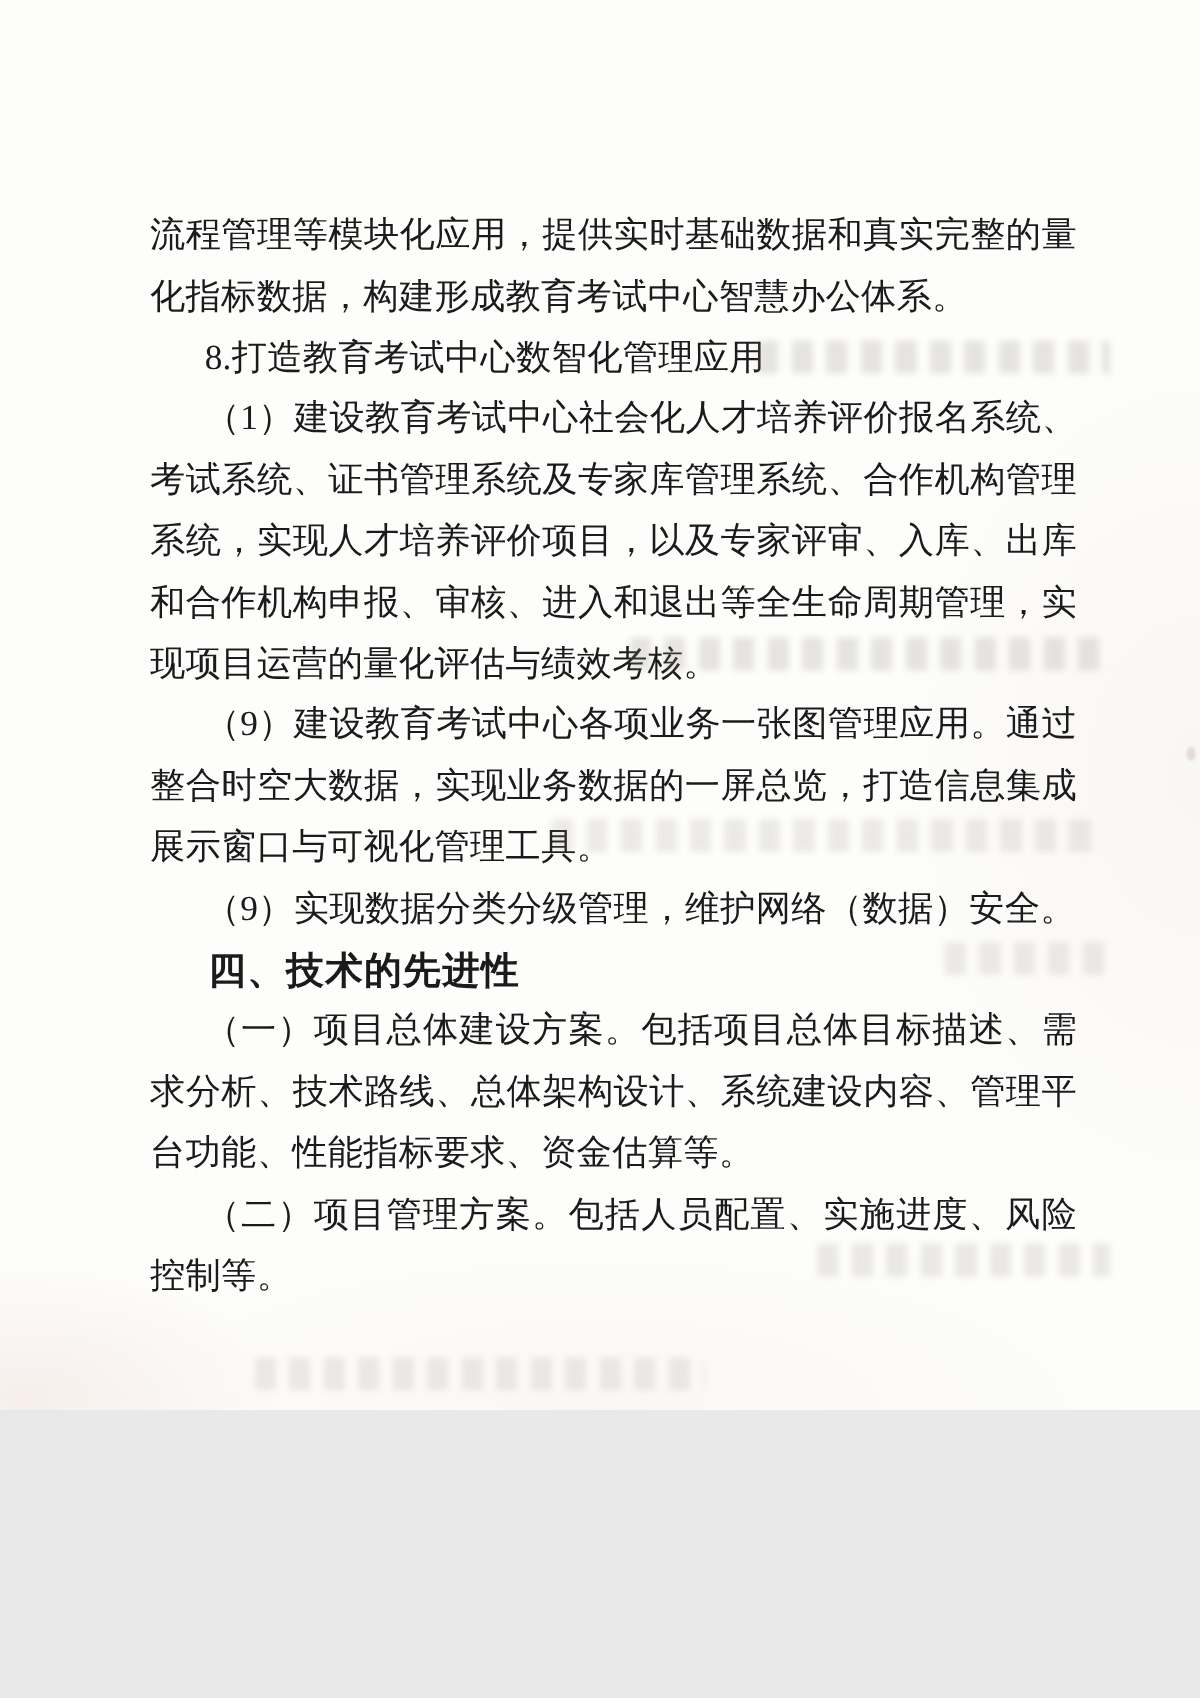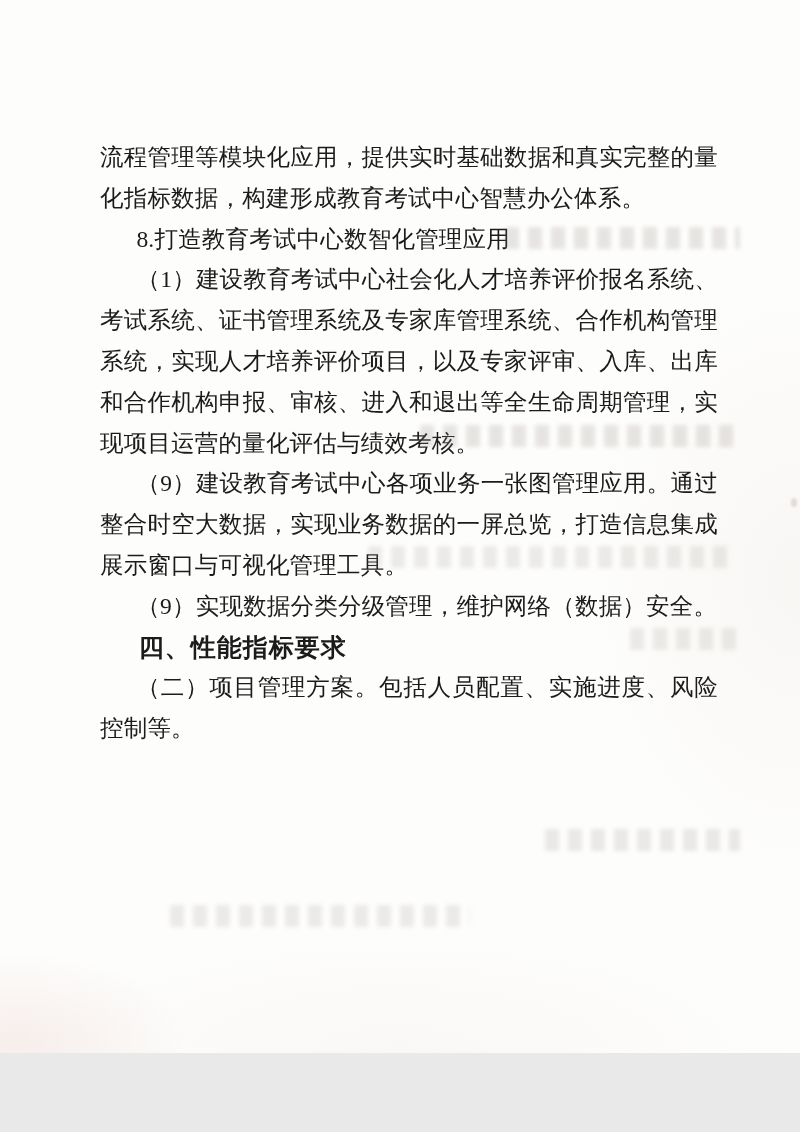--- a/index.html
+++ b/index.html
@@ -1,18 +1,18 @@
 <!DOCTYPE html>
 <html lang="zh"><head>
 <meta charset="utf-8">
 <style>
   html,body{margin:0;padding:0;background:#e9e9e9;}
   .page{
     position:relative;
-    width:800px;height:1053px;
+    width:800px;height:940px;
     margin:0 auto;
     overflow:hidden;
     color:#1b1b1b;
     font-family:"Liberation Serif","DejaVu Serif",serif;
     background:
       radial-gradient(240px 130px at 2% 99%, rgba(231,203,196,0.30), transparent 70%),
       radial-gradient(300px 420px at 100% 55%, rgba(236,228,221,0.25), transparent 75%),
       radial-gradient(500px 160px at 50% 100%, rgba(240,233,227,0.25), transparent 80%),
       #fdfdfc;
   }
@@ -71,21 +71,22 @@
 <body>
 
 <div class="page">
 
   <main class="content">
     <p class="para">流程管理等模块化应用，提供实时基础数据和真实完整的量化指标数据，构建形成教育考试中心智慧办公体系。</p>
     <p class="para indent">8.打造教育考试中心数智化管理应用</p>
     <p class="para indent">（1）建设教育考试中心社会化人才培养评价报名系统、考试系统、证书管理系统及专家库管理系统、合作机构管理系统，实现人才培养评价项目，以及专家评审、入库、出库和合作机构申报、审核、进入和退出等全生命周期管理，实现项目运营的量化评估与绩效考核。</p>
     <p class="para indent">（9）建设教育考试中心各项业务一张图管理应用。通过整合时空大数据，实现业务数据的一屏总览，打造信息集成展示窗口与可视化管理工具。</p>
     <p class="para indent">（9）实现数据分类分级管理，维护网络（数据）安全。</p>
-    <h2 class="para indent heading">四、性能指标要求</h2>
+    <h2 class="para indent heading">四、技术的先进性</h2>
+    <p class="para indent">（一）项目总体建设方案。包括项目总体目标描述、需求分析、技术路线、总体架构设计、系统建设内容、管理平台功能、性能指标要求、资金估算等。</p>
     <p class="para indent">（二）项目管理方案。包括人员配置、实施进度、风险控制等。</p>
   </main>
 
   <div class="ghost" style="left:505px;top:227px;width:235px;"></div>
   <div class="ghost" style="left:420px;top:425px;width:320px;"></div>
   <div class="ghost" style="left:368px;top:546px;width:360px;opacity:0.30;"></div>
   <div class="ghost" style="left:630px;top:628px;width:110px;opacity:0.30;"></div>
   <div class="ghost" style="left:545px;top:829px;width:195px;opacity:0.33;"></div>
   <div class="ghost" style="left:170px;top:905px;width:300px;opacity:0.30;"></div>
 

